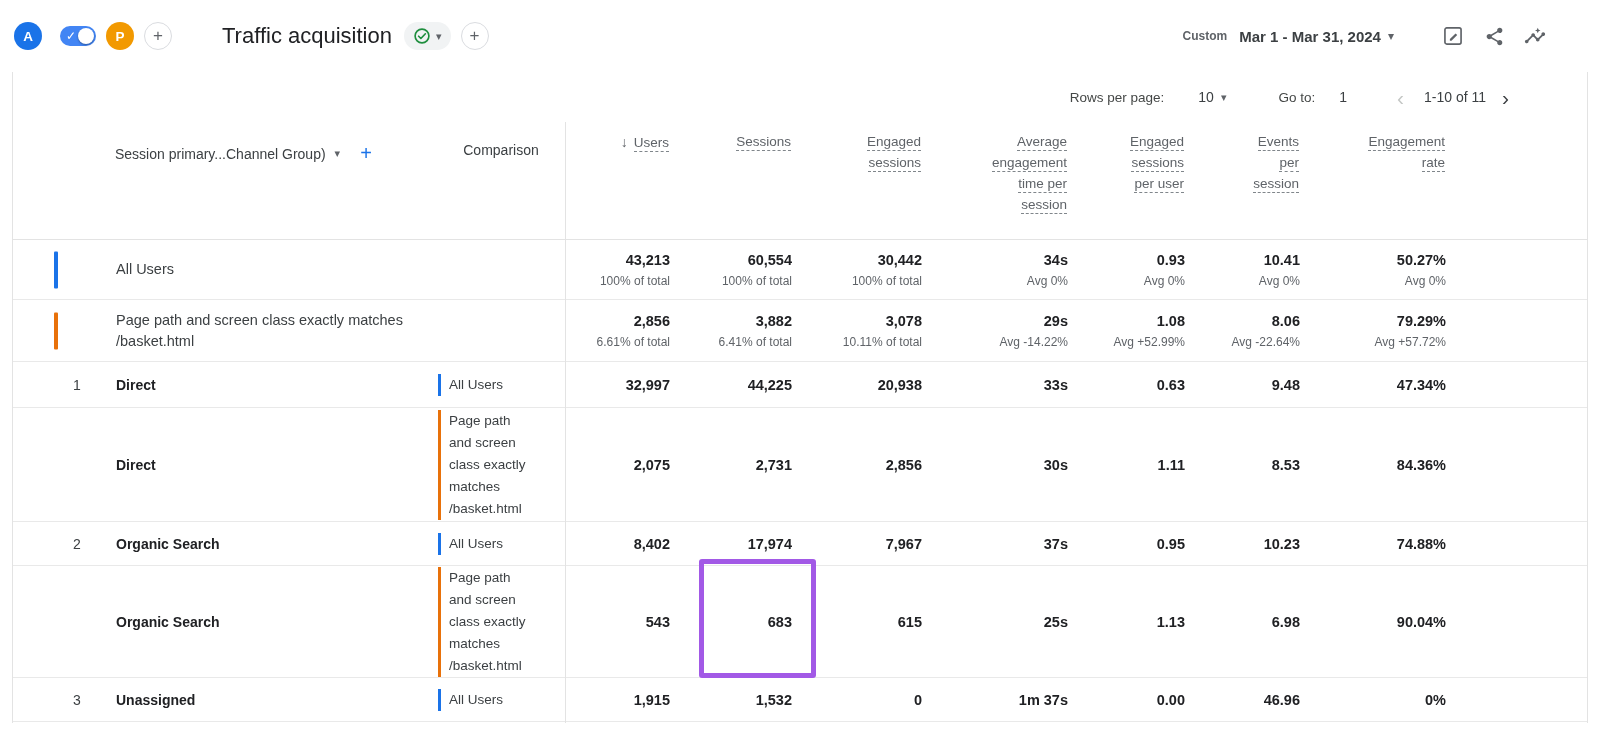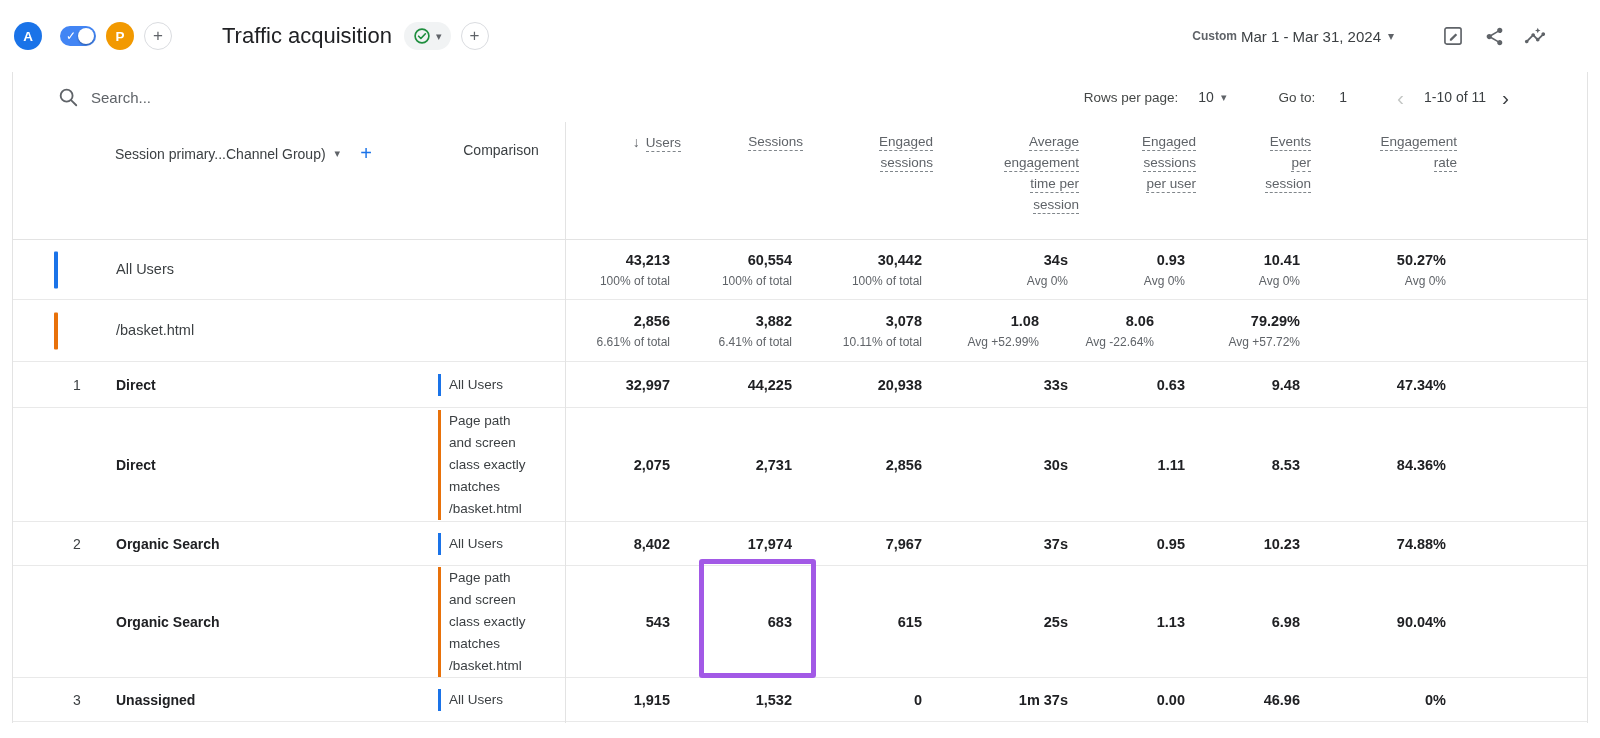--- a/index.html
+++ b/index.html
@@ -12,50 +12,50 @@
   .avatar.a{background:var(--accent-blue,#1a73e8);}
   .avatar.p{background:var(--avatar-orange,#f29900);margin-left:10px;}
   .toggle{position:relative;width:36px;height:20px;border-radius:10px;background:#4285f4;margin-left:18px;flex:0 0 auto;}
   .toggle .tick{position:absolute;left:6px;top:2px;color:#fff;font-size:12px;line-height:16px;}
   .toggle .knob{position:absolute;right:2px;top:2px;width:16px;height:16px;border-radius:50%;background:#fff;box-shadow:0 1px 2px rgba(0,0,0,.35);}
   .circle-btn{width:28px;height:28px;border-radius:50%;border:1px solid #dadce0;background:#fff;display:flex;align-items:center;justify-content:center;color:#5f6368;font-size:17px;margin-left:10px;flex:0 0 auto;cursor:pointer;}
   .title{font-size:22px;color:#202124;margin-left:50px;white-space:nowrap;}
   .badge{display:flex;align-items:center;gap:5px;background:#f1f3f4;border-radius:14px;height:28px;padding:0 9px;margin-left:12px;}
   .caret{color:#5f6368;font-size:11px;line-height:1;}
   .tb-right{margin-left:auto;display:flex;align-items:center;padding-right:53px;}
-  .custom-label{font-size:12px;font-weight:700;color:#5f6368;margin-right:4px;}
-  .date-range{font-size:15px;font-weight:400;color:#3c4043;white-space:nowrap;}
+  .custom-label{font-size:12px;font-weight:700;color:#5f6368;margin-right:12px;}
+  .date-range{font-size:15px;font-weight:700;color:#3c4043;white-space:nowrap;}
   .date-caret{margin-left:7px;margin-right:30px;font-size:12px;}
   .icon-btn{width:24px;height:24px;margin-left:17px;display:flex;align-items:center;justify-content:center;color:#5f6368;cursor:pointer;}
 
   
   .content{position:absolute;top:72px;left:12px;width:1576px;height:651px;border-left:1px solid var(--border,#e3e3e3);border-right:1px solid var(--border,#e3e3e3);background:#fff;}
   .controls{height:50px;display:flex;align-items:center;padding-left:44px;padding-right:78px;}
   .search{display:flex;align-items:center;gap:12px;}
   .search input{border:0;outline:0;font-family:"Liberation Sans",sans-serif;font-size:15px;color:#202124;width:420px;background:transparent;}
   .search input::placeholder{color:#5f6368;}
   .ctrl-right{margin-left:auto;display:flex;align-items:center;font-size:13.5px;color:#444746;white-space:nowrap;}
-  .rpp-label{margin-right:20px;}
+  .rpp-label{margin-right:34px;}
   .ctrl-val{font-size:14px;color:#3c4043;}
   .rpp-value{margin-right:7px;}
   .rpp-caret{margin-right:52px;}
   .goto-label{margin-right:24px;}
   .goto-value{margin-right:50px;}
   .chev{font-size:21px;line-height:1;}
   .chev.left{color:#c4c7c5;margin-right:20px;}
   .chev.right{color:#3c4043;}
   .pag-range{font-size:14px;color:#3c4043;margin-right:16px;}
 
   .thead{position:relative;height:118px;border-bottom:1px solid var(--border,#e3e3e3);}
   .dim-row{position:absolute;top:20px;left:102px;display:flex;align-items:center;}
   .dim-label{font-size:14px;color:#3c4043;}
   .dim-caret{margin-left:9px;}
   .dim-plus{margin-left:20px;color:var(--accent-blue,#1a73e8);font-size:20px;font-weight:400;cursor:pointer;}
   .comp-head{position:absolute;top:20px;left:424px;width:128px;text-align:center;font-size:14px;color:#3c4043;}
-  .mhead{position:absolute;top:12px;left:564px;display:flex;}
+  .mhead{position:absolute;top:12px;left:552px;display:flex;}
   .m1{width:107px}.m2{width:122px}.m3{width:130px}.m4{width:146px}.m5{width:117px}.m6{width:115px}.m7{width:146px}
   .head{text-align:right;padding-right:3px;font-size:13.5px;color:#5f6368;line-height:16px;cursor:pointer;}
   .head > div{margin-bottom:5px;}
   .head .line{border-bottom:1px dashed #80868b;padding-bottom:1px;}
   .sort-arrow{margin-right:6px;font-size:14px;color:#5f6368;}
 
   .trow{position:relative;display:flex;align-items:center;border-bottom:1px solid #e9e9e9;padding-left:41px;}
   .h60{height:60px}.h62{height:62px}.h46{height:46px}.h114{height:114px}.h44{height:44px}.h112{height:112px}
   .c{flex:0 0 auto;}
   .idx{width:62px;padding-left:19px;font-size:14px;color:#3c4043;}
@@ -124,29 +124,20 @@
           <path d="M21 8c-1.45 0-2.26 1.44-1.93 2.51l-3.55 3.56c-.3-.09-.74-.09-1.04 0l-2.55-2.55C12.27 10.45 11.46 9 10 9c-1.45 0-2.27 1.44-1.93 2.52l-4.56 4.55C2.44 15.74 1 16.55 1 18c0 1.1.9 2 2 2 1.45 0 2.26-1.44 1.93-2.51l4.55-4.56c.3.09.74.09 1.04 0l2.55 2.55c-.33 1.07.48 2.52 1.93 2.52 1.45 0 2.27-1.44 1.93-2.52l3.56-3.55C21.56 12.26 23 11.45 23 10c0-1.1-.9-2-2-2z"></path>
           <path d="M15 9l.94-2.07L18 6l-2.06-.93L15 3l-.92 2.07L12 6l2.08.93L15 9z"></path>
         </svg>
       </span>
     </div>
   </div>
 
   <div class="content">
 
     <div class="controls">
-      <div class="search">
-        <span style="display:flex;">
-          <svg width="22" height="22" viewBox="0 0 24 24" fill="none" stroke="#5f6368" stroke-width="2" stroke-linecap="round">
-            <circle cx="10.5" cy="10.5" r="6.5"></circle>
-              <line x1="15.6" y1="15.6" x2="21" y2="21"></line>
-          </svg>
-        </span>
-        <input type="text" placeholder="Search..." style="">
-      </div>
       <div class="ctrl-right">
         <span class="rpp-label">Rows per page:</span>
         <span class="ctrl-val rpp-value">10</span>
         <span class="caret rpp-caret">▾</span>
         <span class="goto-label">Go to:</span>
         <span class="ctrl-val goto-value">1</span>
         <span class="chev left">‹</span>
         <span class="pag-range">1-10 of 11</span>
         <span class="chev right">›</span>
       </div>
@@ -230,33 +221,38 @@
         <div class="c m m7 twoline">
             <div class="v">50.27%</div>
             <div class="s">Avg 0%</div>
           </div>
       </div>
 
       <div class="trow h62">
         <span class="sbar orange"></span>
         <div class="c idx"></div>
         <div class="c sumlabel">
+            <div><span class="line">Page path and screen class exactly matches</span></div>
             <div><span class="line">/basket.html</span></div>
           </div>
         <div class="c m m1 twoline">
             <div class="v">2,856</div>
             <div class="s">6.61% of total</div>
           </div>
         <div class="c m m2 twoline">
             <div class="v">3,882</div>
             <div class="s">6.41% of total</div>
           </div>
         <div class="c m m3 twoline">
             <div class="v">3,078</div>
             <div class="s">10.11% of total</div>
+          </div>
+        <div class="c m m4 twoline">
+            <div class="v">29s</div>
+            <div class="s">Avg -14.22%</div>
           </div>
         <div class="c m m5 twoline">
             <div class="v">1.08</div>
             <div class="s">Avg +52.99%</div>
           </div>
         <div class="c m m6 twoline">
             <div class="v">8.06</div>
             <div class="s">Avg -22.64%</div>
           </div>
         <div class="c m m7 twoline">

